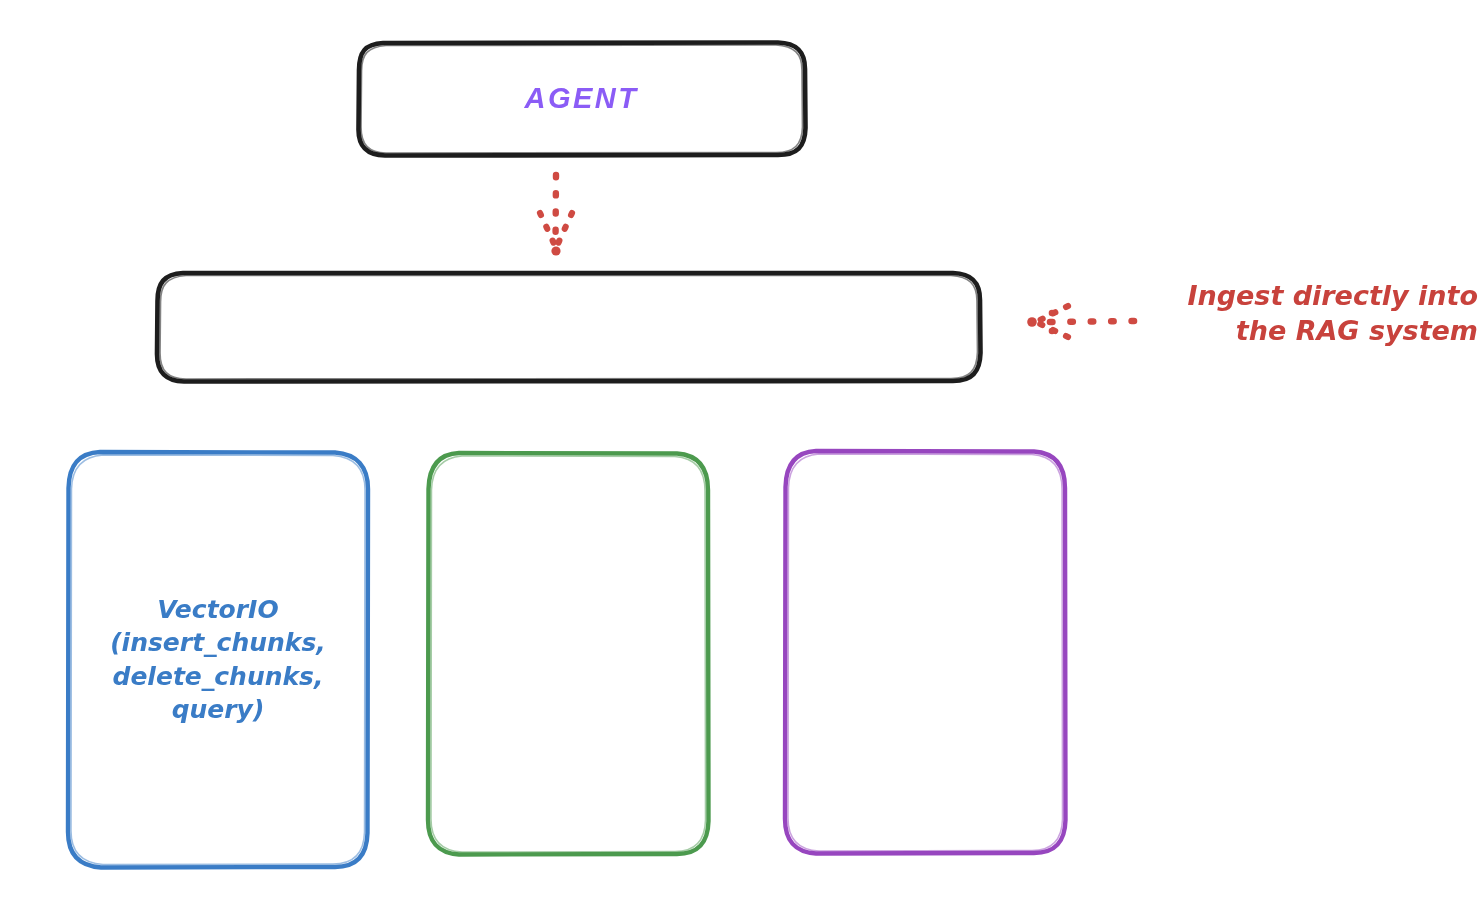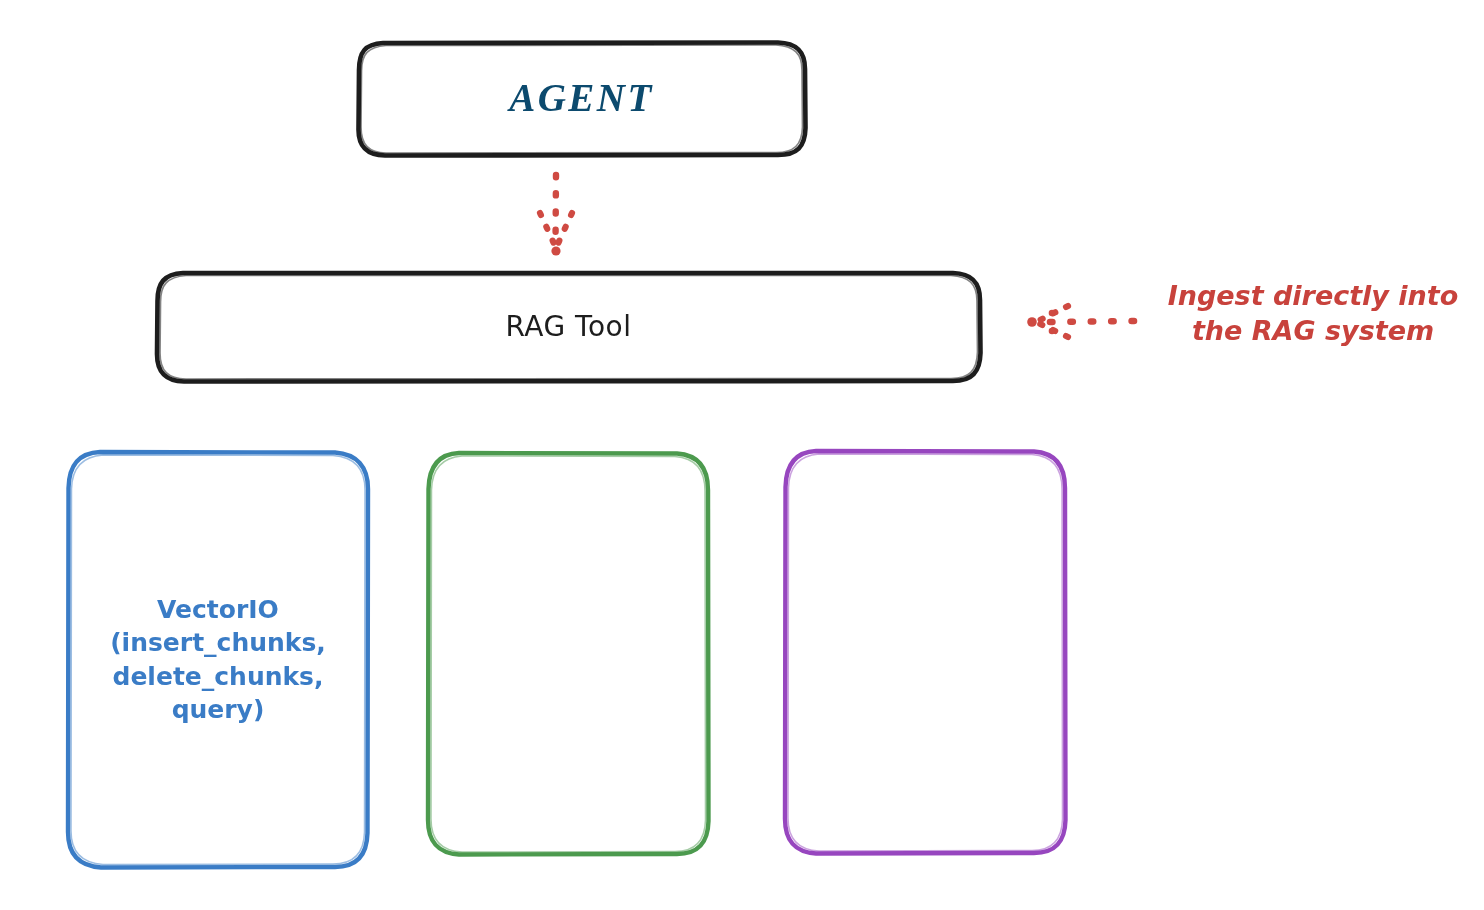--- a/index.html
+++ b/index.html
@@ -37,26 +37,26 @@
     white-space: pre-line;
     line-height: 1.30;
     user-select: none;
   }
   
   #agent-label {
     left: 358px;
     top: 42px;
     width: 447px;
     height: 113px;
-    font-family: Liberation Serif, serif;
-    font-size: 39px;
+    font-family: Liberation Sans, sans-serif;
+    font-size: 29px;
     font-style: italic;
     font-weight: 700;
     letter-spacing: 2.5px;
-    color: #0c4a6e;
+    color: #8b5cf6;
   }
   
   #ragtool-label {
     left: 157px;
     top: 272px;
     width: 823px;
     height: 110px;
     font-family: "DejaVu Sans", sans-serif;
     font-size: 28px;
     font-weight: 400;
@@ -69,40 +69,41 @@
     flex-direction: column;
     align-items: center;
     justify-content: center;
     text-align: center;
     font-family: "DejaVu Sans", sans-serif;
     font-size: 25px;
     font-weight: 700;
     line-height: 1.34;
     user-select: none;
     white-space: pre-line;
+    font-style: italic;
   }
   .leaf-label .api   { display: block; }
   .leaf-label .index { display: block; margin-top: 1.55em; }
 
   #vector-label { left: 68px;  top: 451px; width: 300px; height: 417px; color: #3a7cc6; }
   #kv-label     { left: 428px; top: 452px; width: 280px; height: 403px; color: #4c9a4e; }
   #rel-label    { left: 785px; top: 450px; width: 280px; height: 403px; color: #9746bf; }
 
   #annotation-text {
     position: absolute;
     left: 1148px;
     top: 278px;
     width: 330px;
     color: #c8423c;
     font-family: "DejaVu Sans", sans-serif;
     font-size: 27px;
     font-weight: 700;
     font-style: italic;
     line-height: 1.30;
-    text-align: center;
+    text-align: right;
     white-space: pre-line;
     user-select: none;
   }
 </style>
 </head>
 <body>
 
 <div id="canvas">
 
   <svg id="sketch-layer" viewBox="0 0 1484 910" width="1484" height="910" xmlns="http://www.w3.org/2000/svg">
@@ -224,21 +225,20 @@
                L 1032 850.5
                C 1052 850.5, 1062 840, 1062.5 819
                L 1062 489
                C 1062 468, 1052 456, 1032 454.5
                L 819 454 Z" fill="none" stroke="#9746bf" stroke-width="1.5" stroke-linecap="round" stroke-linejoin="round" opacity="0.5"></path>
     </g>
   </svg>
 
   <div class="node-label" id="agent-label">AGENT</div>
 
-  <div class="node-label" id="ragtool-label">RAG Tool</div>
 
   <div class="leaf-label" id="vector-label">
     <span class="api">VectorIO
 (insert_chunks,
 delete_chunks,
 query)</span>
   </div>
 
   <div class="leaf-label" id="kv-label">
   </div>

